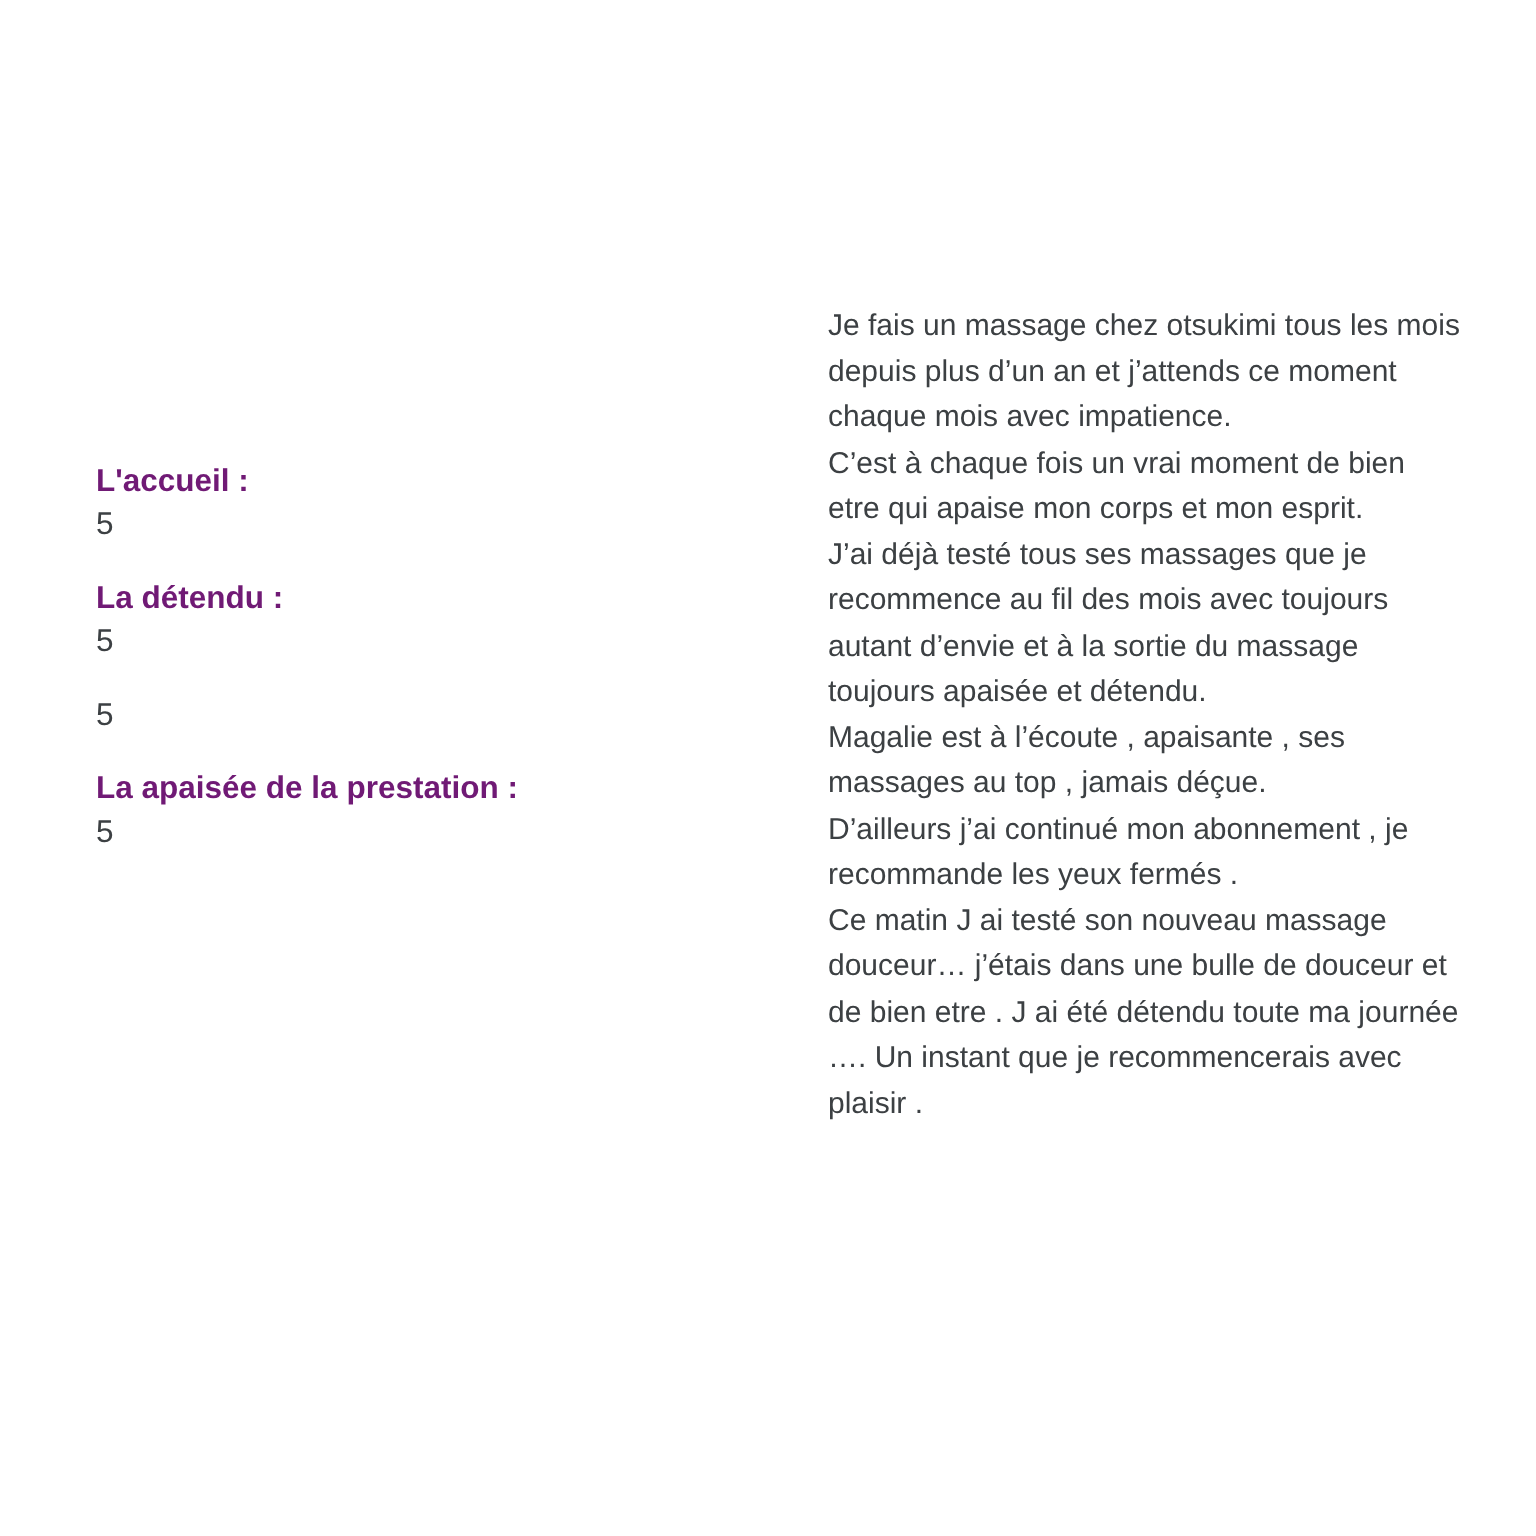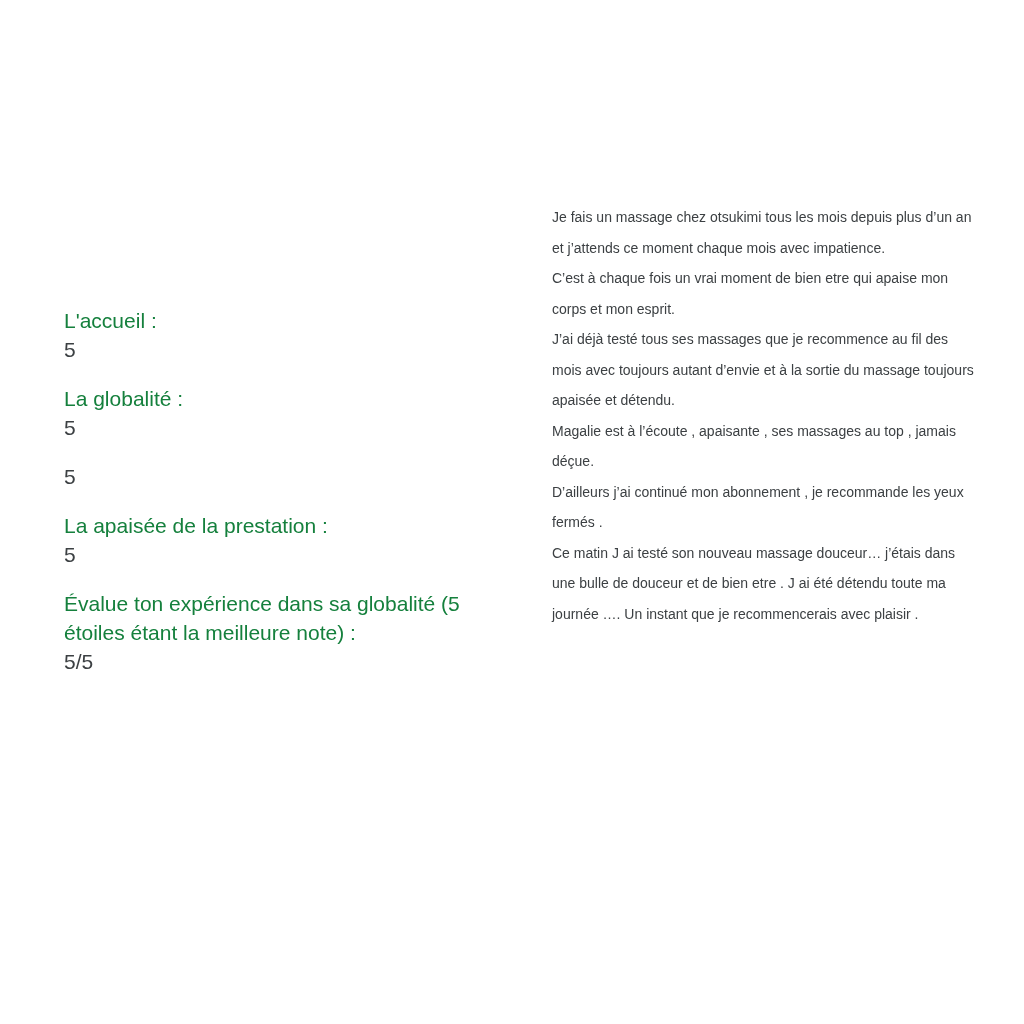--- a/index.html
+++ b/index.html
@@ -23,71 +23,67 @@
     left: 64px;
     top: 306px;
     width: 416px;
   }
   .rating-item {
     margin-bottom: 20px;
     font-size: 21px;
     line-height: 29px;
   }
   .rating-label {
-    font-weight: normal;
-    color: #15803d;
+    font-weight: bold;
+    color: #701a75;
   }
   .rating-value {
     font-weight: normal;
     color: #3c4043;
   }
   .review {
     position: absolute;
     left: 552px;
     top: 202px;
     width: 422px;
   }
   .review-text {
     margin: 0;
-    font-size: 14px;
+    font-size: 20px;
     line-height: 30.5px;
     color: #3c4043;
     white-space: pre-line;
   }
 </style>
 </head>
 <body>
 
 <div class="page">
 
   <section class="ratings">
 
     <div class="rating-item">
       <div class="rating-label">L'accueil :</div>
       <div class="rating-value">5</div>
     </div>
 
     <div class="rating-item">
-      <div class="rating-label">La globalité :</div>
+      <div class="rating-label">La détendu :</div>
       <div class="rating-value">5</div>
     </div>
 
     <div class="rating-item">
       <div class="rating-value">5</div>
     </div>
 
     <div class="rating-item">
       <div class="rating-label">La apaisée de la prestation :</div>
       <div class="rating-value">5</div>
     </div>
 
-    <div class="rating-item">
-      <div class="rating-label">Évalue ton expérience dans sa globalité (5 étoiles étant la meilleure note) :</div>
-      <div class="rating-value">5/5</div>
-    </div>
 
   </section>
 
   <section class="review">
     <p class="review-text">Je fais un massage chez otsukimi tous les mois depuis plus d’un an et j’attends ce moment chaque mois avec impatience.
 C’est à chaque fois un vrai moment de bien etre qui apaise mon corps et mon esprit.
 J’ai déjà testé tous ses massages que je recommence au fil des mois avec toujours autant d’envie et à la sortie du massage toujours apaisée et détendu.
 Magalie est à l’écoute , apaisante , ses massages au top , jamais déçue.
 D’ailleurs j’ai continué mon abonnement , je recommande les yeux fermés .
 Ce matin J ai testé son nouveau massage douceur… j’étais dans une bulle de douceur et de bien etre . J ai été détendu toute ma journée …. Un instant que je recommencerais avec plaisir .</p>

